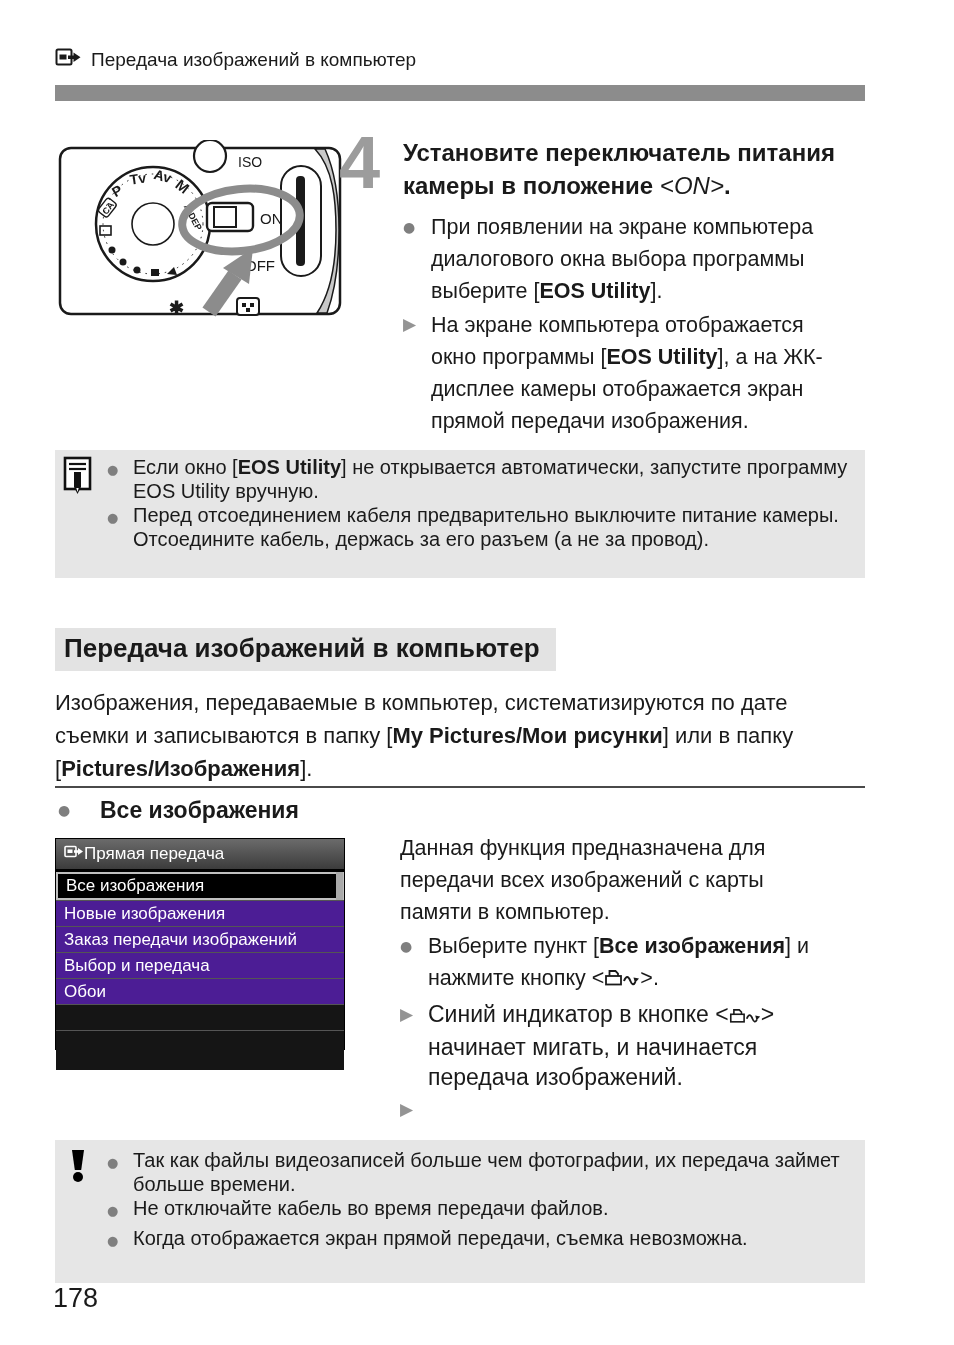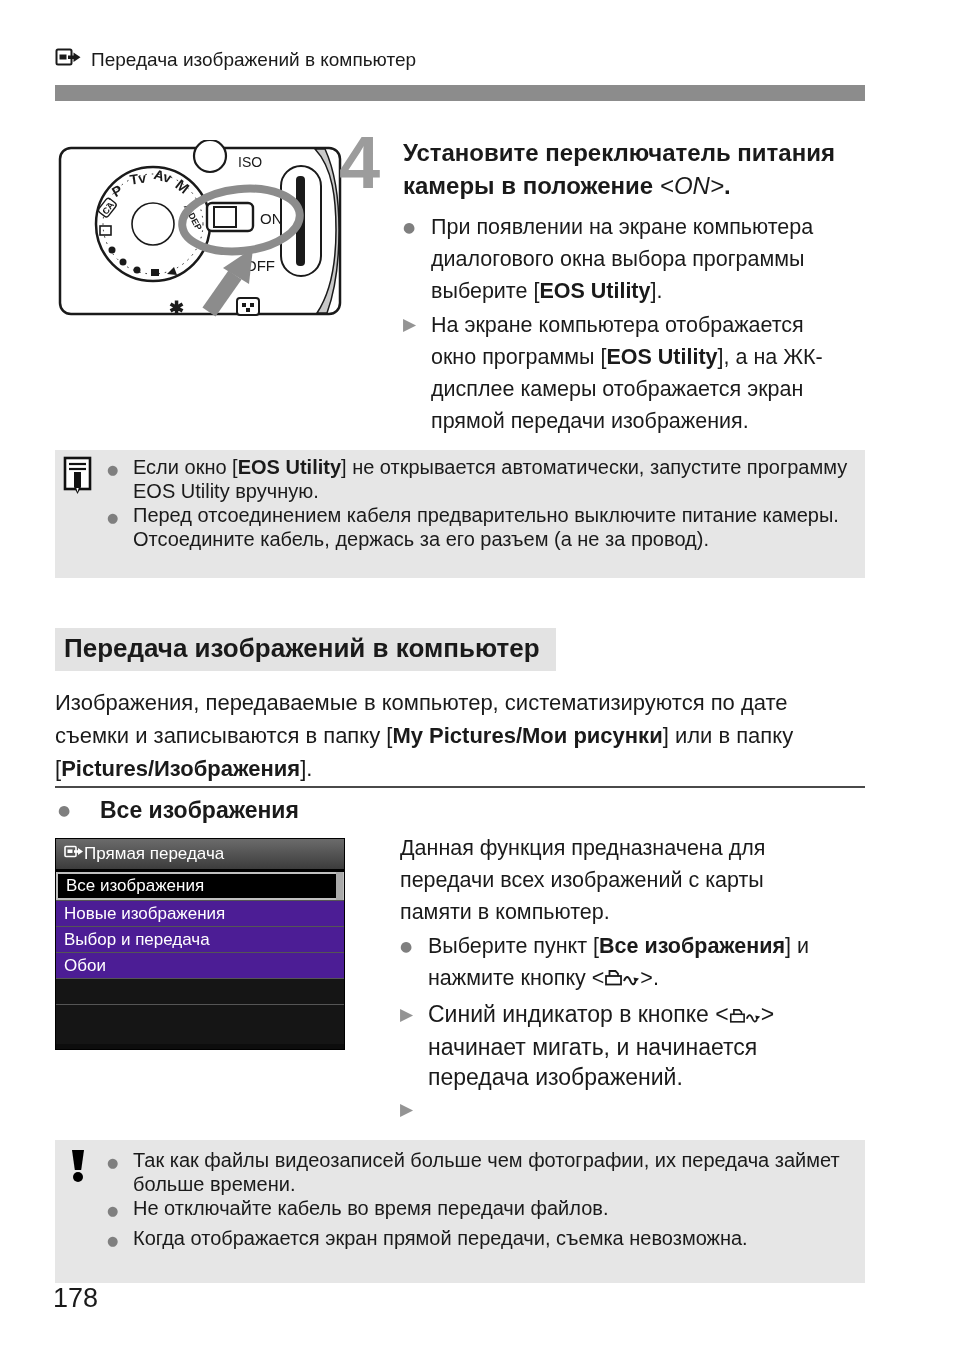--- a/index.html
+++ b/index.html
@@ -179,20 +179,21 @@
           <rect x="1" y="2.5" width="11" height="10" rx="1" fill="none" stroke="#fff" stroke-width="1.6"></rect>
           <rect x="3.5" y="5.5" width="5" height="3.5" fill="#fff"></rect>
           <rect x="10" y="6.2" width="4.5" height="2.6" fill="#fff"></rect>
           <polygon points="14,4 19,7.5 14,11" fill="#fff"></polygon>
         </svg>
       </span>
       <span>Прямая передача</span>
     </div>
     <div class="mrow sel">Все изображения</div>
     <div class="mrow">Новые изображения</div>
+    <div class="mrow">Заказ передачи изображений</div>
     <div class="mrow">Выбор и передача</div>
     <div class="mrow">Обои</div>
     <div class="mrow empty"></div>
     <div class="mrow empty" style="height:40px;"></div>
     <div class="scrollstrip"></div>
   </div>
 
   <div class="rightcol">
     <div class="introtxt">Данная функция предназначена для передачи всех изображений с карты памяти в компьютер.</div>
     <div class="li">

